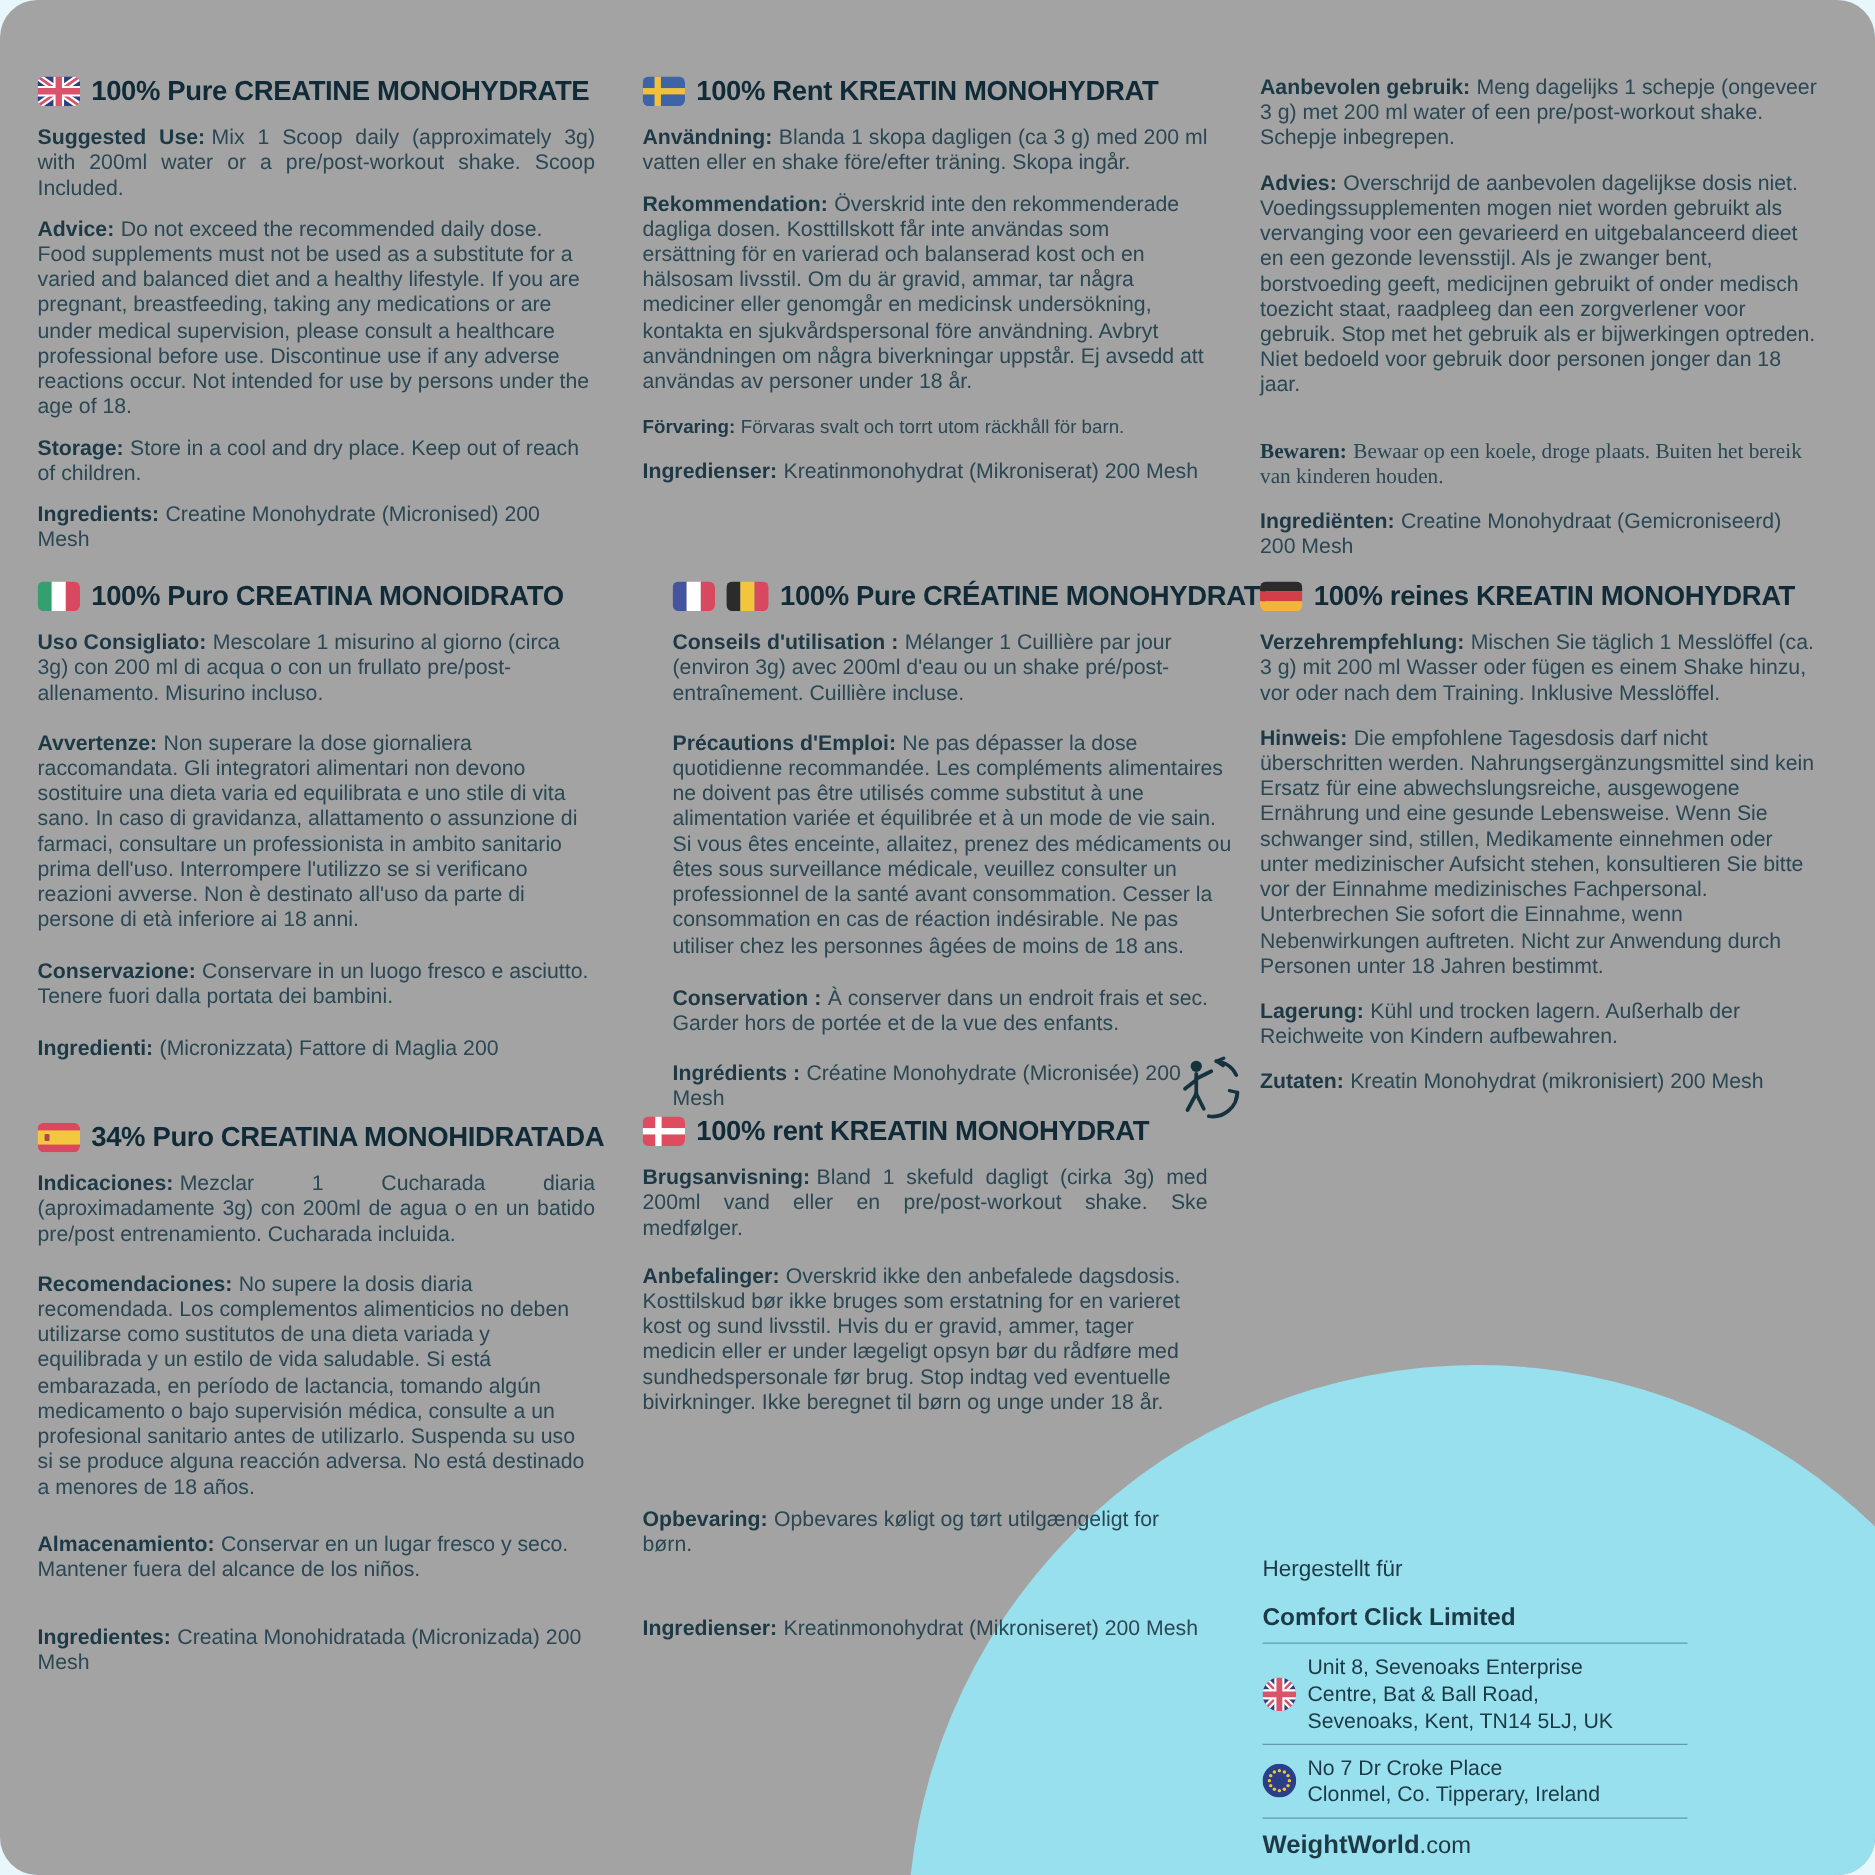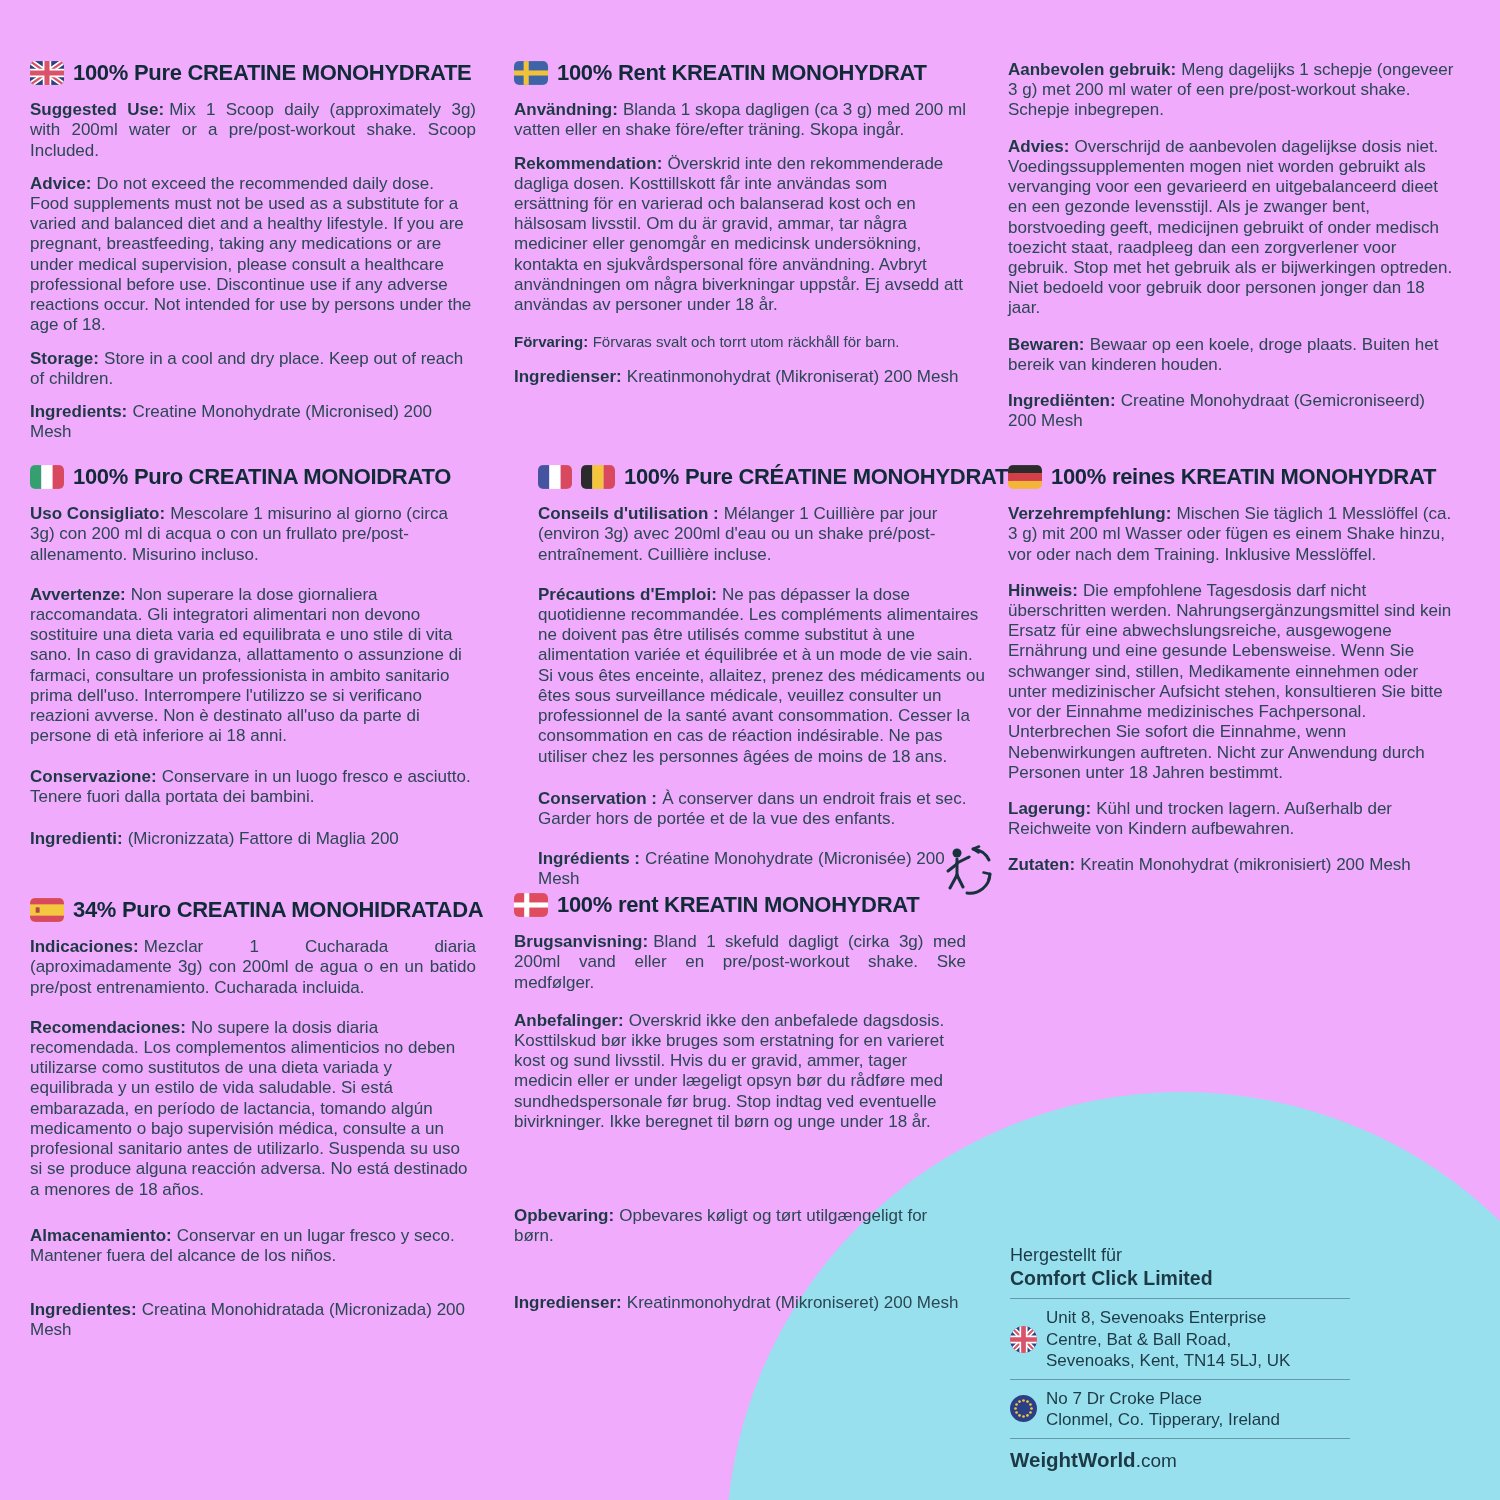--- a/index.html
+++ b/index.html
@@ -17,32 +17,32 @@
   .sec-head{display:flex;align-items:center;gap:9px;margin-bottom:14px;white-space:nowrap;}
   .sec-title{font-weight:bold;font-size:22px;letter-spacing:-0.3px;color:#102b37;}
   .flag-wrap{display:inline-flex;flex:0 0 auto;}
   .para{margin:13px 0 0 0;}
   .para:first-of-type{margin-top:0;}
   .para.justify{text-align:justify;}
   .para.small{font-size:15px;}
   .p-label{font-weight:bold;color:#1d3945;margin-right:0.3em;}
   #footer{position:absolute;left:1010px;top:1244px;width:340px;color:#1d3945;font-size:17px;line-height:1.24;}
   .f-made{font-size:18px;}
-  .f-company{font-weight:bold;font-size:19.5px;margin-top:0;}
+  .f-company{font-weight:bold;font-size:19.5px;margin-top:16px;}
   .fline{height:1px;background:rgba(35,70,82,.45);margin:8px 0;}
   .f-row{display:flex;gap:9px;align-items:center;}
   .f-row .ficon{flex:0 0 auto;display:inline-flex;}
   .f-brand{margin-top:2px;font-size:19px;}
   .f-brand b{font-size:20.5px;}
   #triman{position:absolute;left:940px;top:843px;}
 </style>
 </head>
 <body>
 
-<div id="page" style="background: #f0abfc;">
+<div id="page" style="background: #a3a3a3; border-radius: 30px;">
   <div id="bg-circle" style="background: rgb(153, 224, 239);"></div>
 
   <div id="sections">
       <section class="lang-section" style="left: 30px; top: 60px; width: 446px;">
         <div class="sec-head">
           <span class="flag-wrap">
             <svg width="34" height="24" viewBox="0 0 60 42">
               <defs>
                 <clipPath id="fc1">
                   <rect width="60" height="42" rx="9" ry="9"></rect>
@@ -83,21 +83,21 @@
           <span class="sec-title">100% Rent KREATIN MONOHYDRAT</span>
         </div>
         <p class="para justify"><b class="p-label">Användning:</b><span class="p-text">Blanda 1 skopa dagligen (ca 3 g) med 200 ml vatten eller en shake före/efter träning. Skopa ingår.</span></p>
         <p class="para"><b class="p-label">Rekommendation:</b><span class="p-text">Överskrid inte den rekommenderade dagliga dosen. Kosttillskott får inte användas som ersättning för en varierad och balanserad kost och en hälsosam livsstil. Om du är gravid, ammar, tar några mediciner eller genomgår en medicinsk undersökning, kontakta en sjukvårdspersonal före användning. Avbryt användningen om några biverkningar uppstår. Ej avsedd att användas av personer under 18 år.</span></p>
         <p class="para small" style="margin-top: 18px;"><b class="p-label">Förvaring:</b><span class="p-text">Förvaras svalt och torrt utom räckhåll för barn.</span></p>
         <p class="para" style="margin-top: 16px;"><b class="p-label">Ingredienser:</b><span class="p-text">Kreatinmonohydrat (Mikroniserat) 200 Mesh</span></p>
       </section>
       <section class="lang-section" style="left: 1008px; top: 60px; width: 447px;">
         <p class="para"><b class="p-label">Aanbevolen gebruik:</b><span class="p-text">Meng dagelijks 1 schepje (ongeveer 3 g) met 200 ml water of een pre/post-workout shake. Schepje inbegrepen.</span></p>
         <p class="para" style="margin-top: 16px;"><b class="p-label">Advies:</b><span class="p-text">Overschrijd de aanbevolen dagelijkse dosis niet. Voedingssupplementen mogen niet worden gebruikt als vervanging voor een gevarieerd en uitgebalanceerd dieet en een gezonde levensstijl. Als je zwanger bent, borstvoeding geeft, medicijnen gebruikt of onder medisch toezicht staat, raadpleeg dan een zorgverlener voor gebruik. Stop met het gebruik als er bijwerkingen optreden. Niet bedoeld voor gebruik door personen jonger dan 18 jaar.</span></p>
-        <p class="para" style="margin-top: 16px;"><b class="p-label">Bewaren:</b><span class="p-text">Bewaar op een koele, droge plaats. Buiten het bereik van kinderen houden.</span></p>
+        <p class="para" style="margin-top: 32px; font-family: Liberation Serif, serif;"><b class="p-label">Bewaren:</b><span class="p-text">Bewaar op een koele, droge plaats. Buiten het bereik van kinderen houden.</span></p>
         <p class="para" style="margin-top: 16px;"><b class="p-label">Ingrediënten:</b><span class="p-text">Creatine Monohydraat (Gemicroniseerd) 200 Mesh</span></p>
       </section>
       <section class="lang-section" style="left: 30px; top: 464px; width: 446px;">
         <div class="sec-head">
           <span class="flag-wrap">
             <svg width="34" height="24" viewBox="0 0 60 42">
               <defs>
                 <clipPath id="fc4">
                   <rect width="60" height="42" rx="9" ry="9"></rect>
                 </clipPath>

